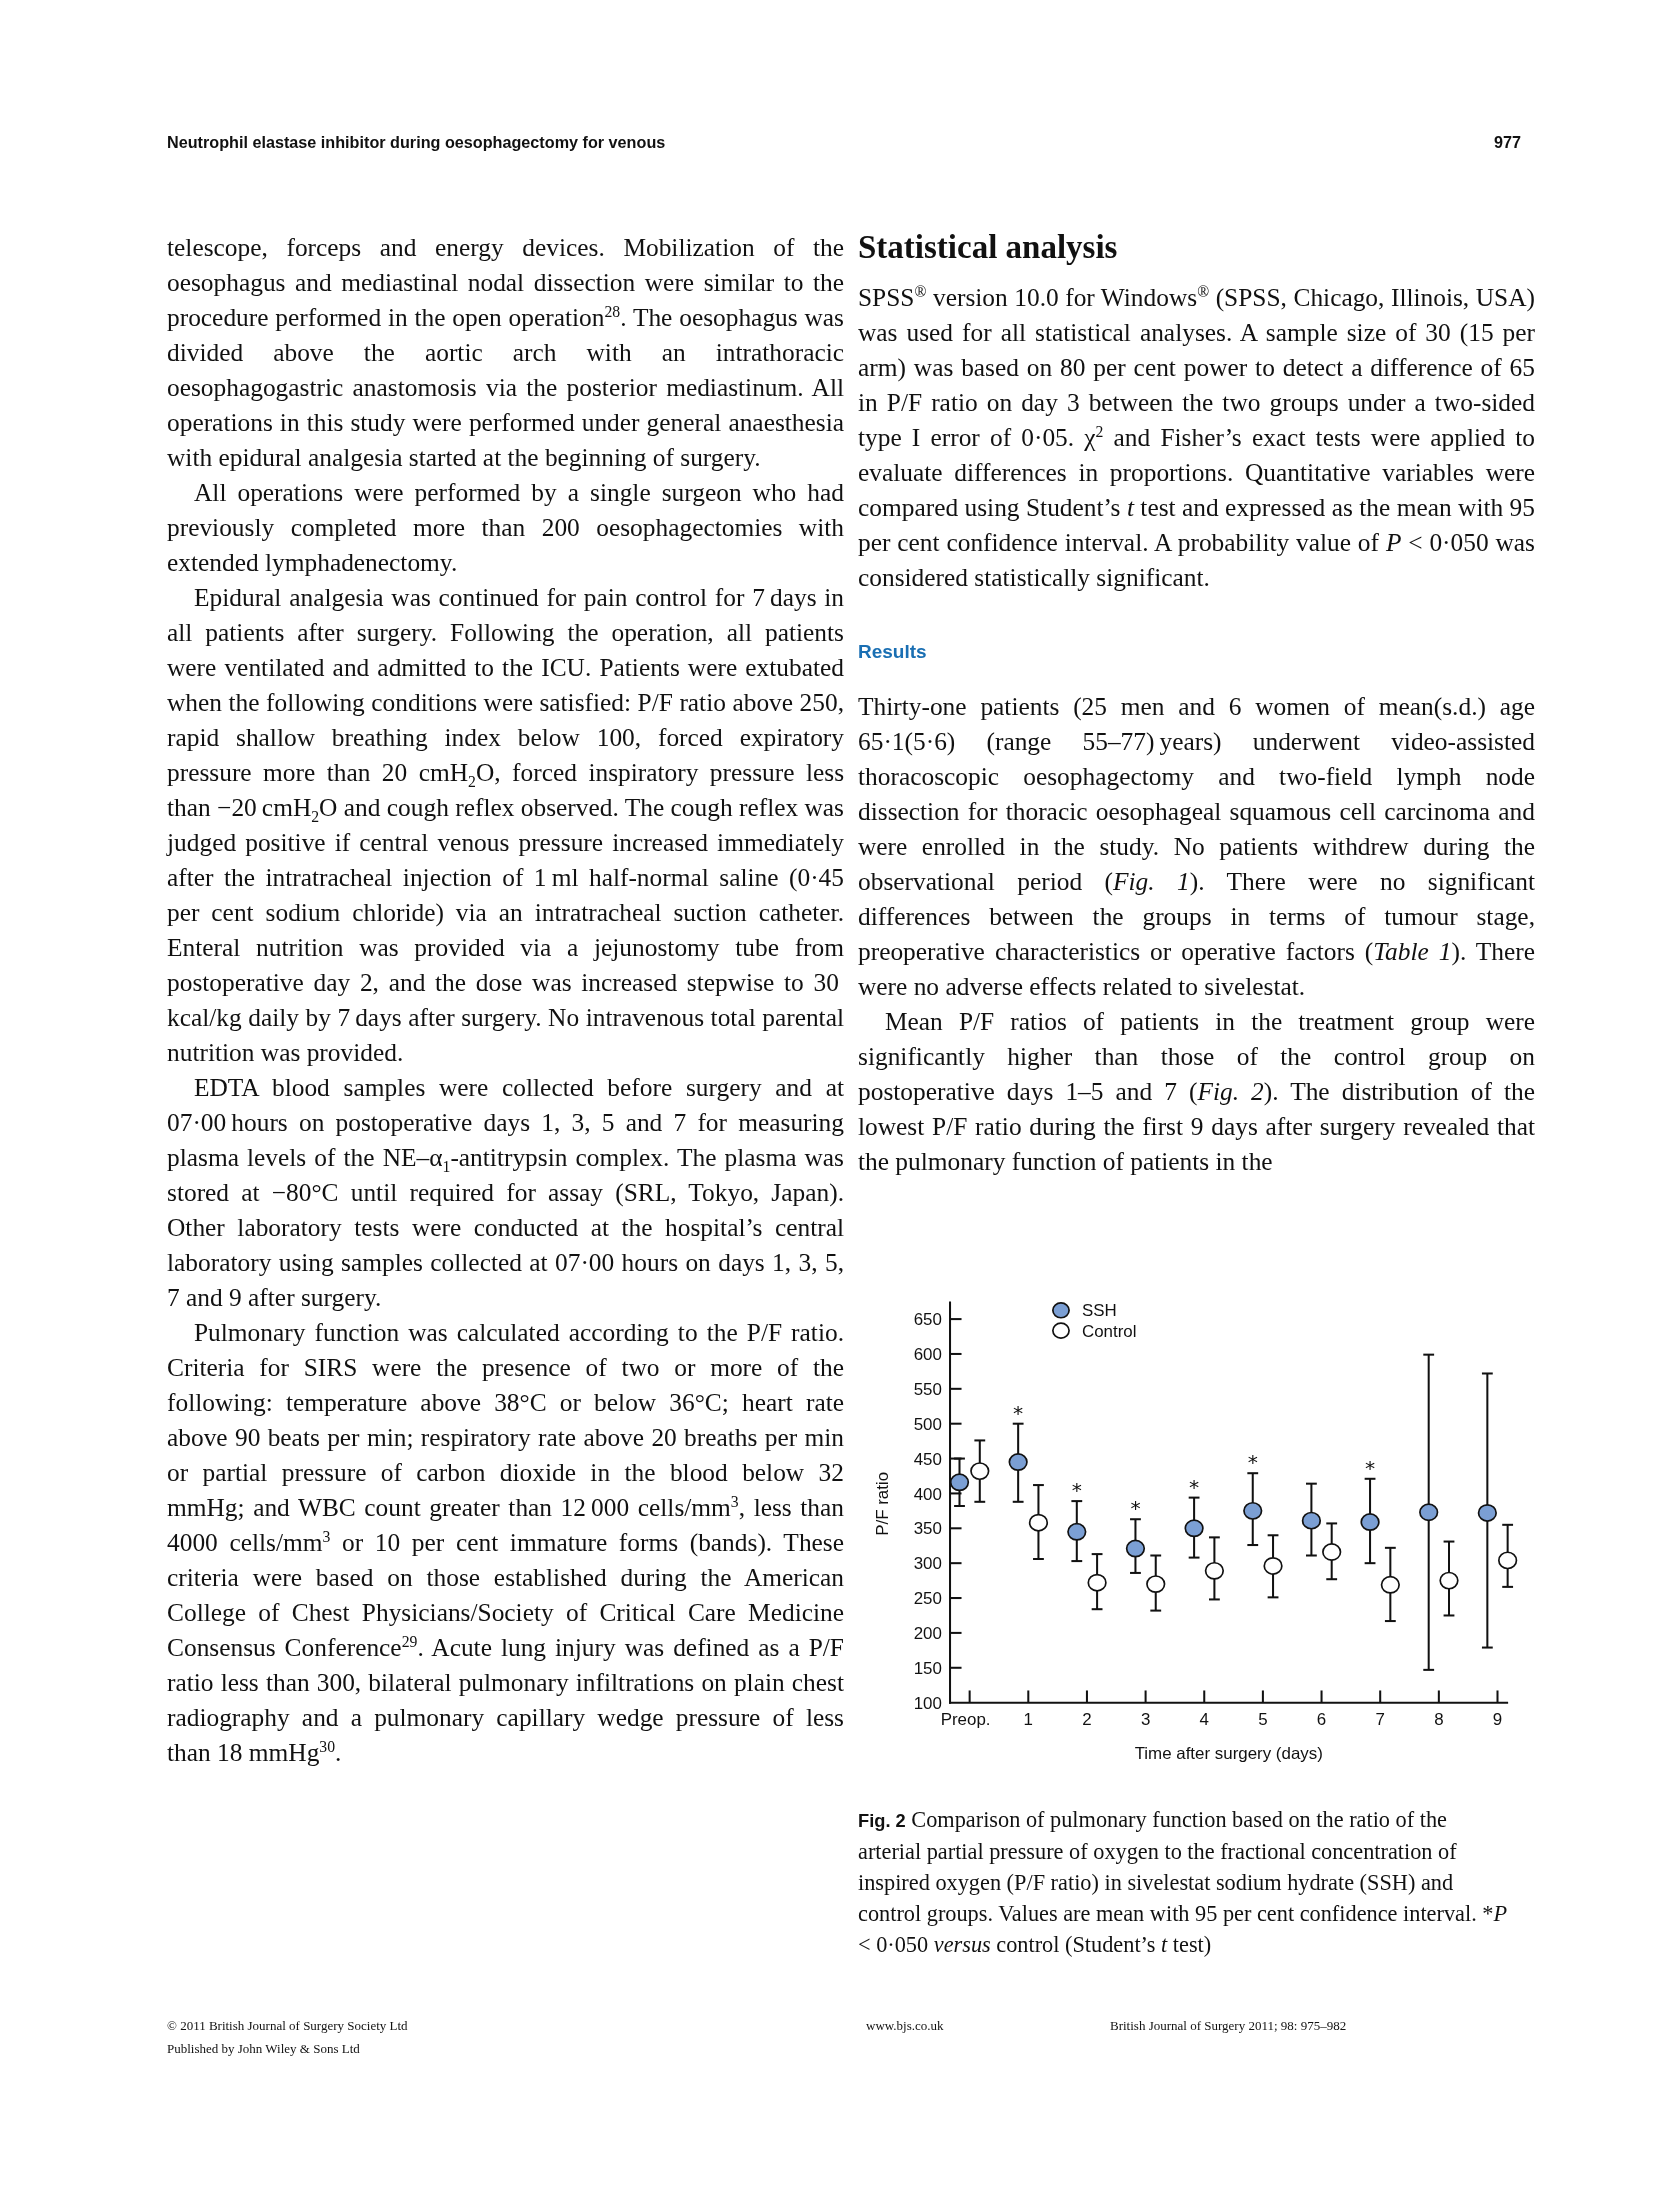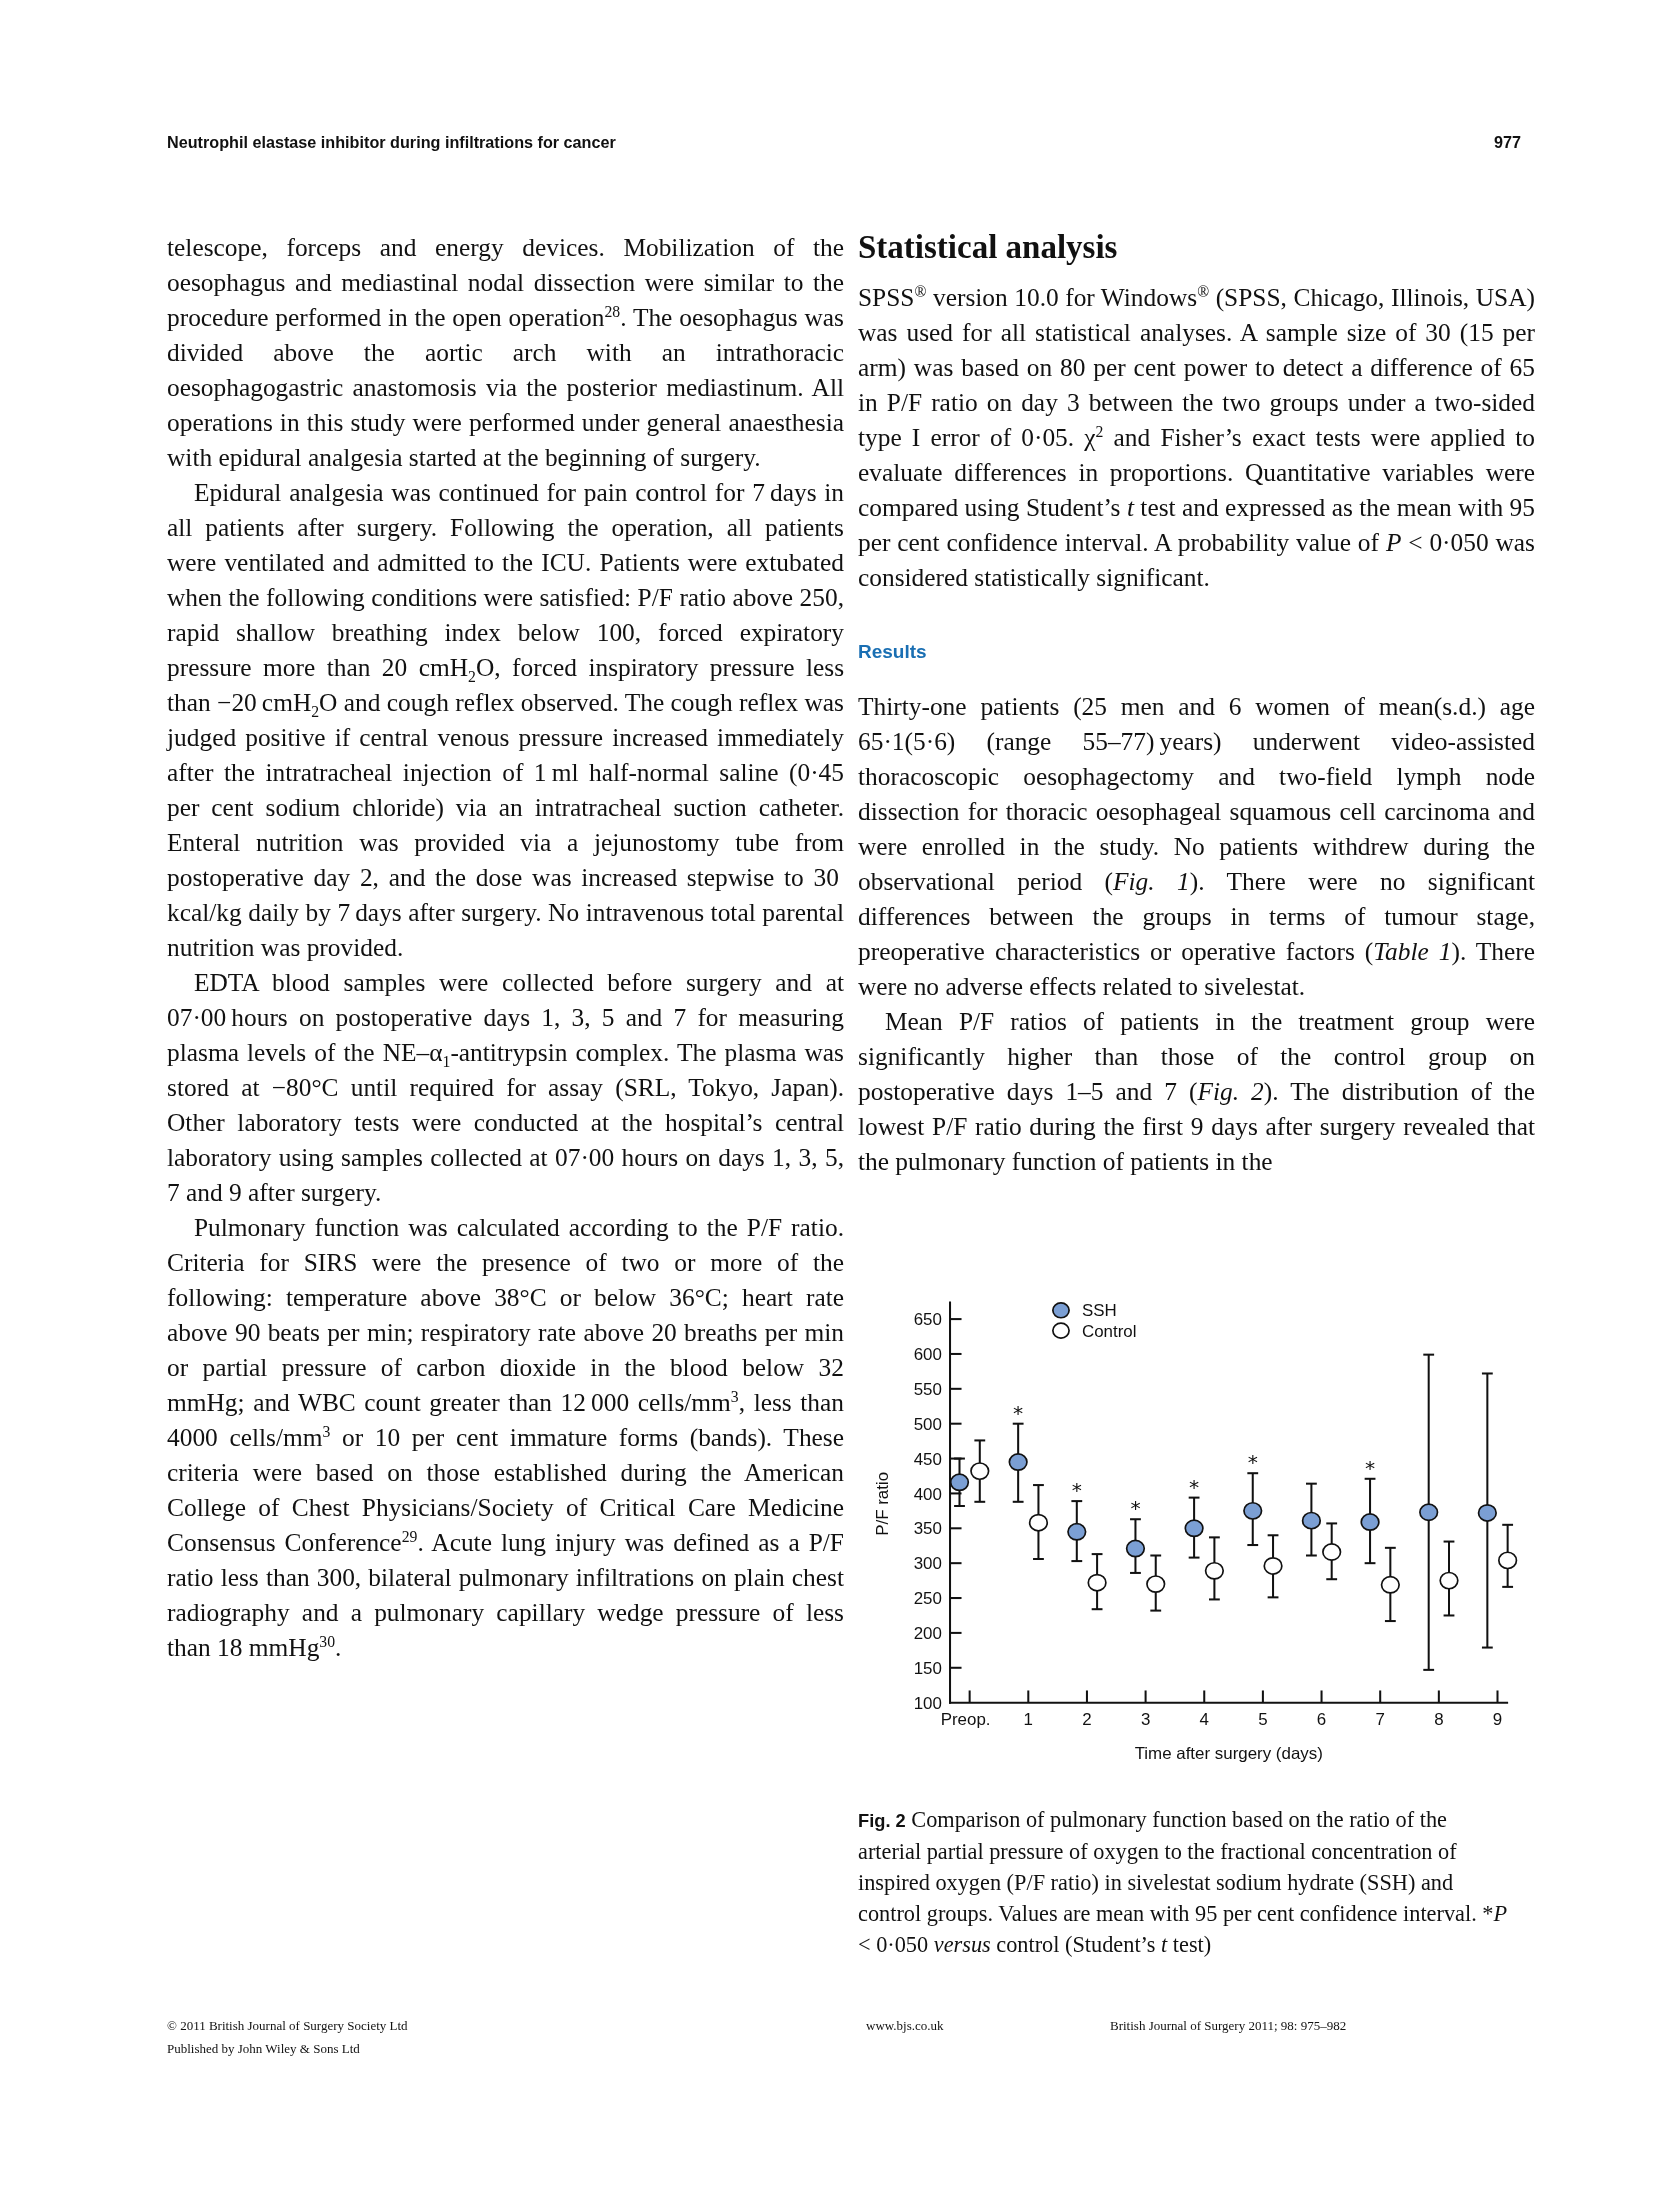--- a/index.html
+++ b/index.html
@@ -37,26 +37,27 @@
   .footer.left { left: 167px; }
   .footer.mid { left: 866px; }
   .footer.right { left: 1110px; }
   .footer .journal { }
   .footer .vol { font-weight: normal; }
 </style>
 </head>
 <body>
 
 <div class="running-head">
-  <span class="title">Neutrophil elastase inhibitor during infiltrations for cancer</span>
+  <span class="title">Neutrophil elastase inhibitor during oesophagectomy for venous</span>
   <span class="pagenum">977</span>
 </div>
 
 <div class="col left">
   <p class="first"><span>telescope, forceps and energy devices. Mobilization of the oesophagus and mediastinal nodal dissection were similar to the procedure performed in the open operation</span><sup>28</sup><span>. The oesophagus was divided above the aor­tic arch with an intrathoracic oesophagogastric anas­tomosis via the posterior mediastinum. All operations in this study were performed under general anaesthe­sia with epidural analgesia started at the beginning of surgery.</span></p>
+  <p>All operations were performed by a single surgeon who had previously completed more than 200 oesophagec­tomies with extended lymphadenectomy.</p>
   <p><span>Epidural analgesia was continued for pain control for 7 days in all patients after surgery. Following the operation, all patients were ventilated and admitted to the ICU. Patients were extubated when the following conditions were satisfied: P/F ratio above 250, rapid shallow breathing index below 100, forced expiratory pressure more than 20 cmH</span><sub>2</sub><span>O, forced inspiratory pressure less than −20 cmH</span><sub>2</sub><span>O and cough reflex observed. The cough reflex was judged positive if central venous pressure increased immediately after the intratracheal injection of 1 ml half-normal saline (0·45 per cent sodium chloride) via an intratracheal suction catheter. Enteral nutrition was provided via a jejunostomy tube from postoperative day 2, and the dose was increased stepwise to 30 kcal/kg daily by 7 days after surgery. No intravenous total parental nutrition was provided.</span></p>
   <p><span>EDTA blood samples were collected before surgery and at 07·00 hours on postoperative days 1, 3, 5 and 7 for measuring plasma levels of the NE–α</span><sub>1</sub><span>-antitrypsin complex. The plasma was stored at −80°C until required for assay (SRL, Tokyo, Japan). Other laboratory tests were conducted at the hospital’s central laboratory using samples collected at 07·00 hours on days 1, 3, 5, 7 and 9 after surgery.</span></p>
   <p><span>Pulmonary function was calculated according to the P/F ratio. Criteria for SIRS were the presence of two or more of the following: temperature above 38°C or below 36°C; heart rate above 90 beats per min; respiratory rate above 20 breaths per min or partial pressure of carbon dioxide in the blood below 32 mmHg; and WBC count greater than 12 000 cells/mm</span><sup>3</sup><span>, less than 4000 cells/mm</span><sup>3</sup><span> or 10 per cent immature forms (bands). These criteria were based on those established during the American College of Chest Physicians/Society of Critical Care Medicine Consensus Conference</span><sup>29</sup><span>. Acute lung injury was defined as a P/F ratio less than 300, bilateral pulmonary infiltrations on plain chest radiography and a pulmonary capillary wedge pressure of less than 18 mmHg</span><sup>30</sup><span>.</span></p>
 </div>
 
 <div class="col right">
   <h2 class="stat">Statistical analysis</h2>
   <p class="first"><span>SPSS</span><sup>®</sup><span> version 10.0 for Windows</span><sup>®</sup><span> (SPSS, Chicago, Illinois, USA) was used for all statistical analyses. A sample size of 30 (15 per arm) was based on 80 per cent power to detect a difference of 65 in P/F ratio on day 3 between the two groups under a two-sided type I error of 0·05. χ</span><sup>2</sup><span> and Fisher’s exact tests were applied to evaluate differences in proportions. Quantitative variables were compared using Student’s </span><i>t</i><span> test and expressed as the mean with 95 per cent confidence interval. A probability value of </span><i>P</i><span> &lt; 0·050 was considered statistically significant.</span></p>
   <h2 class="results">Results</h2>
   <p class="first"><span>Thirty-one patients (25 men and 6 women of mean(s.d.) age 65·1(5·6) (range 55–77) years) underwent video-assisted thoracoscopic oesophagectomy and two-field lymph node dissection for thoracic oesophageal squamous cell carcinoma and were enrolled in the study. No patients withdrew during the observational period (</span><i>Fig. 1</i><span>). There were no significant differences between the groups in terms of tumour stage, preoperative characteristics or operative factors (</span><i>Table 1</i><span>). There were no adverse effects related to sivelestat.</span></p>

